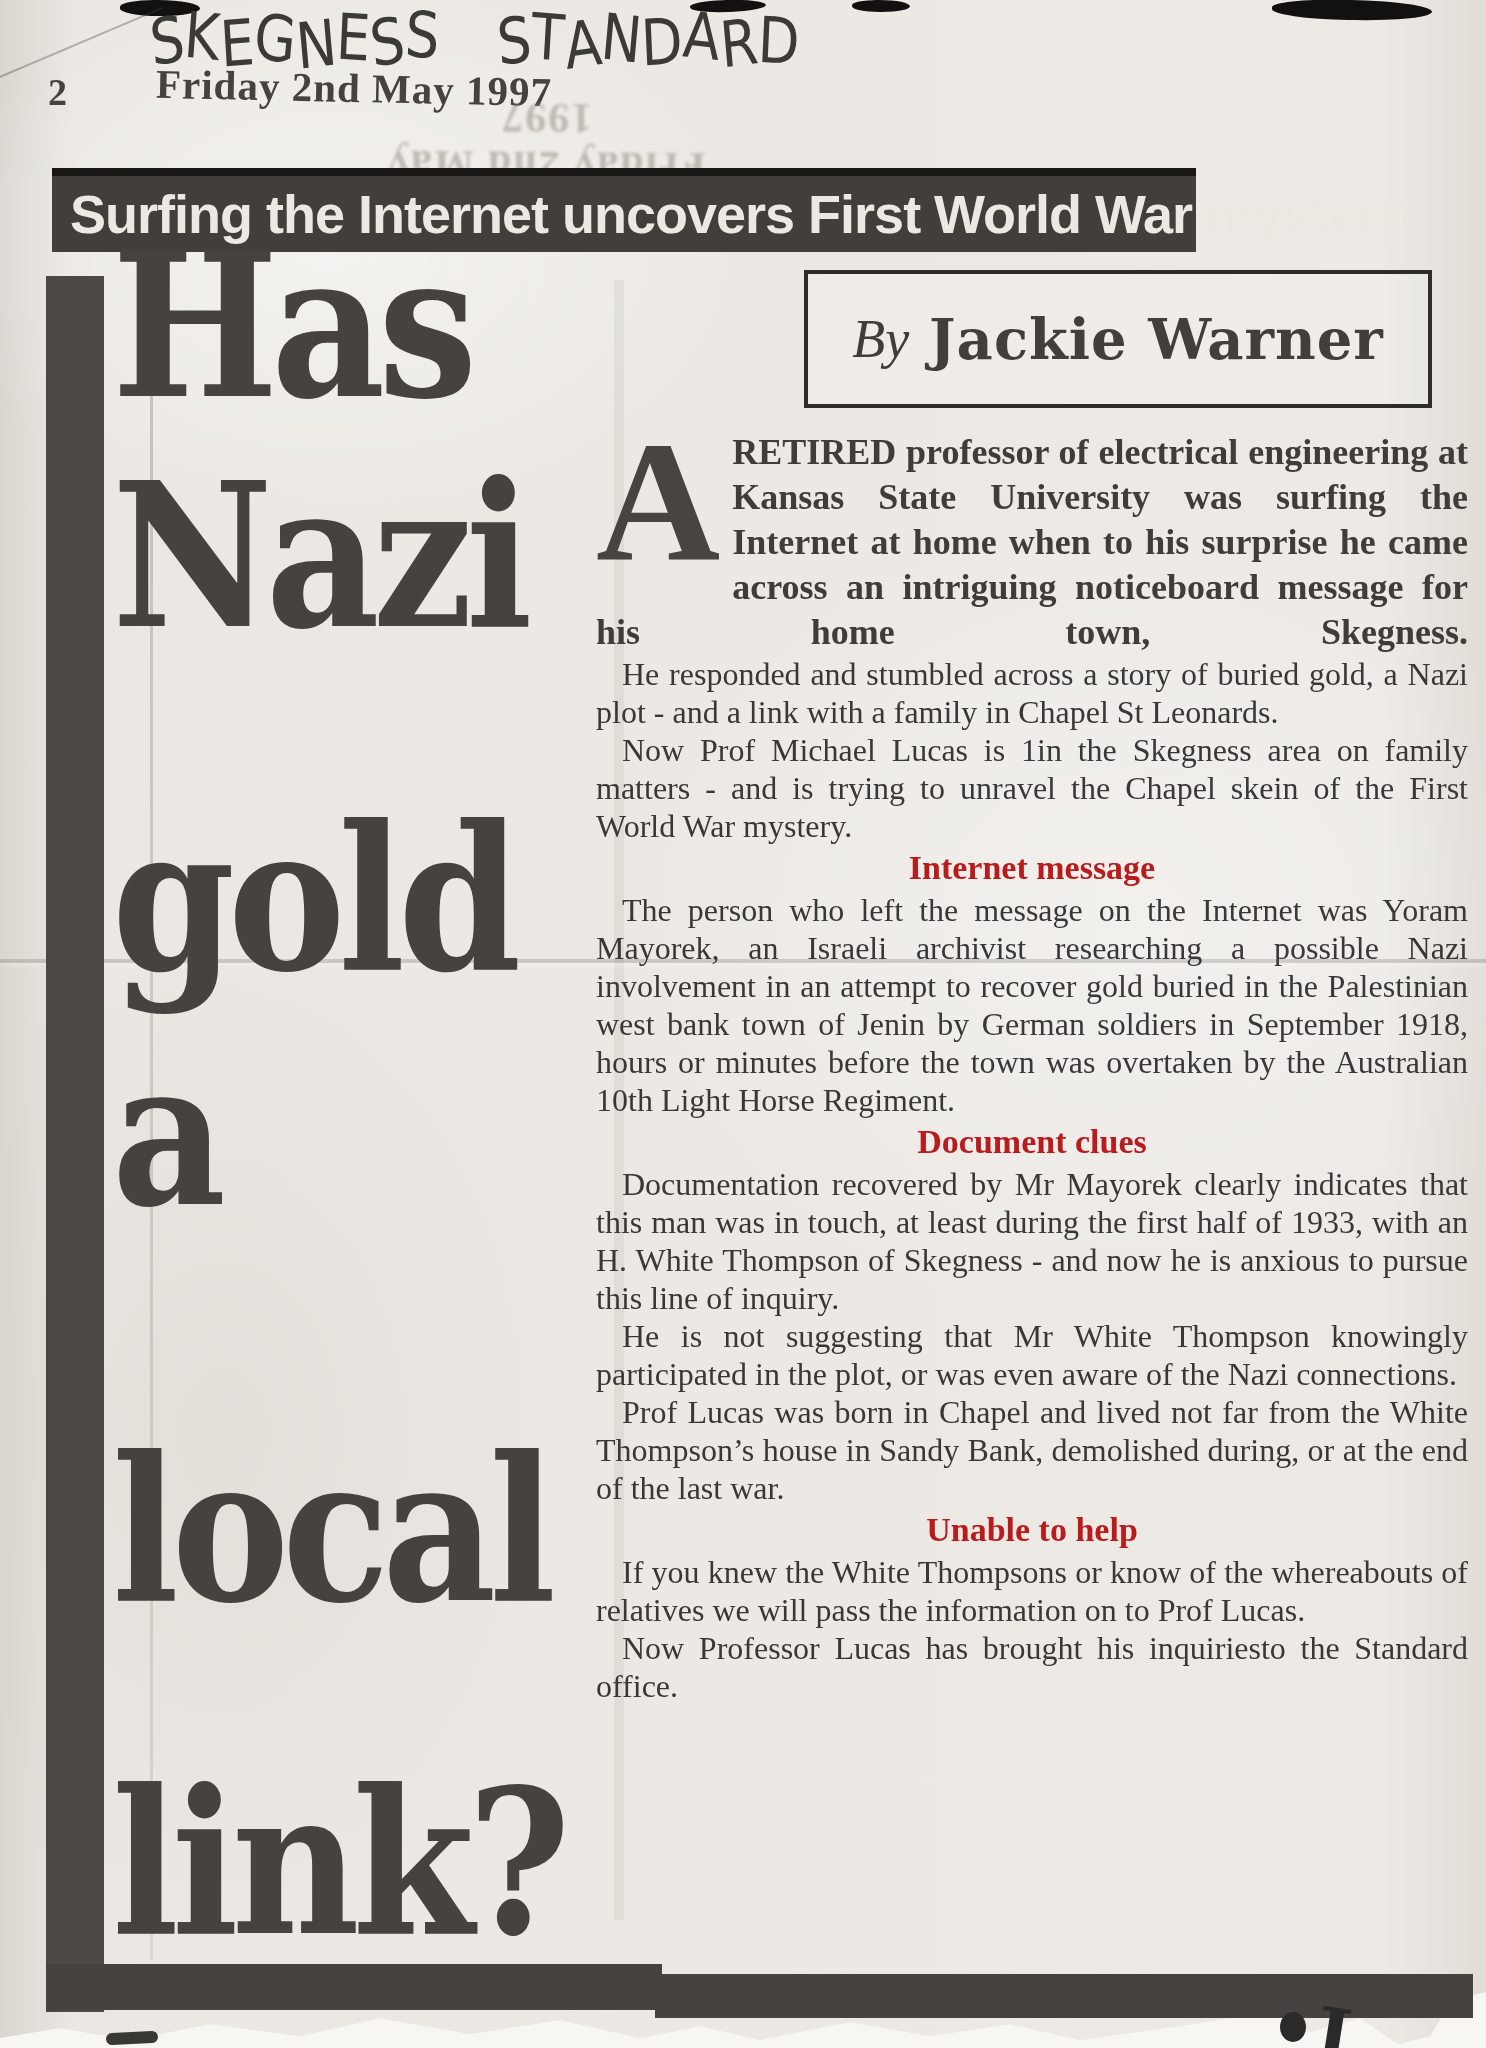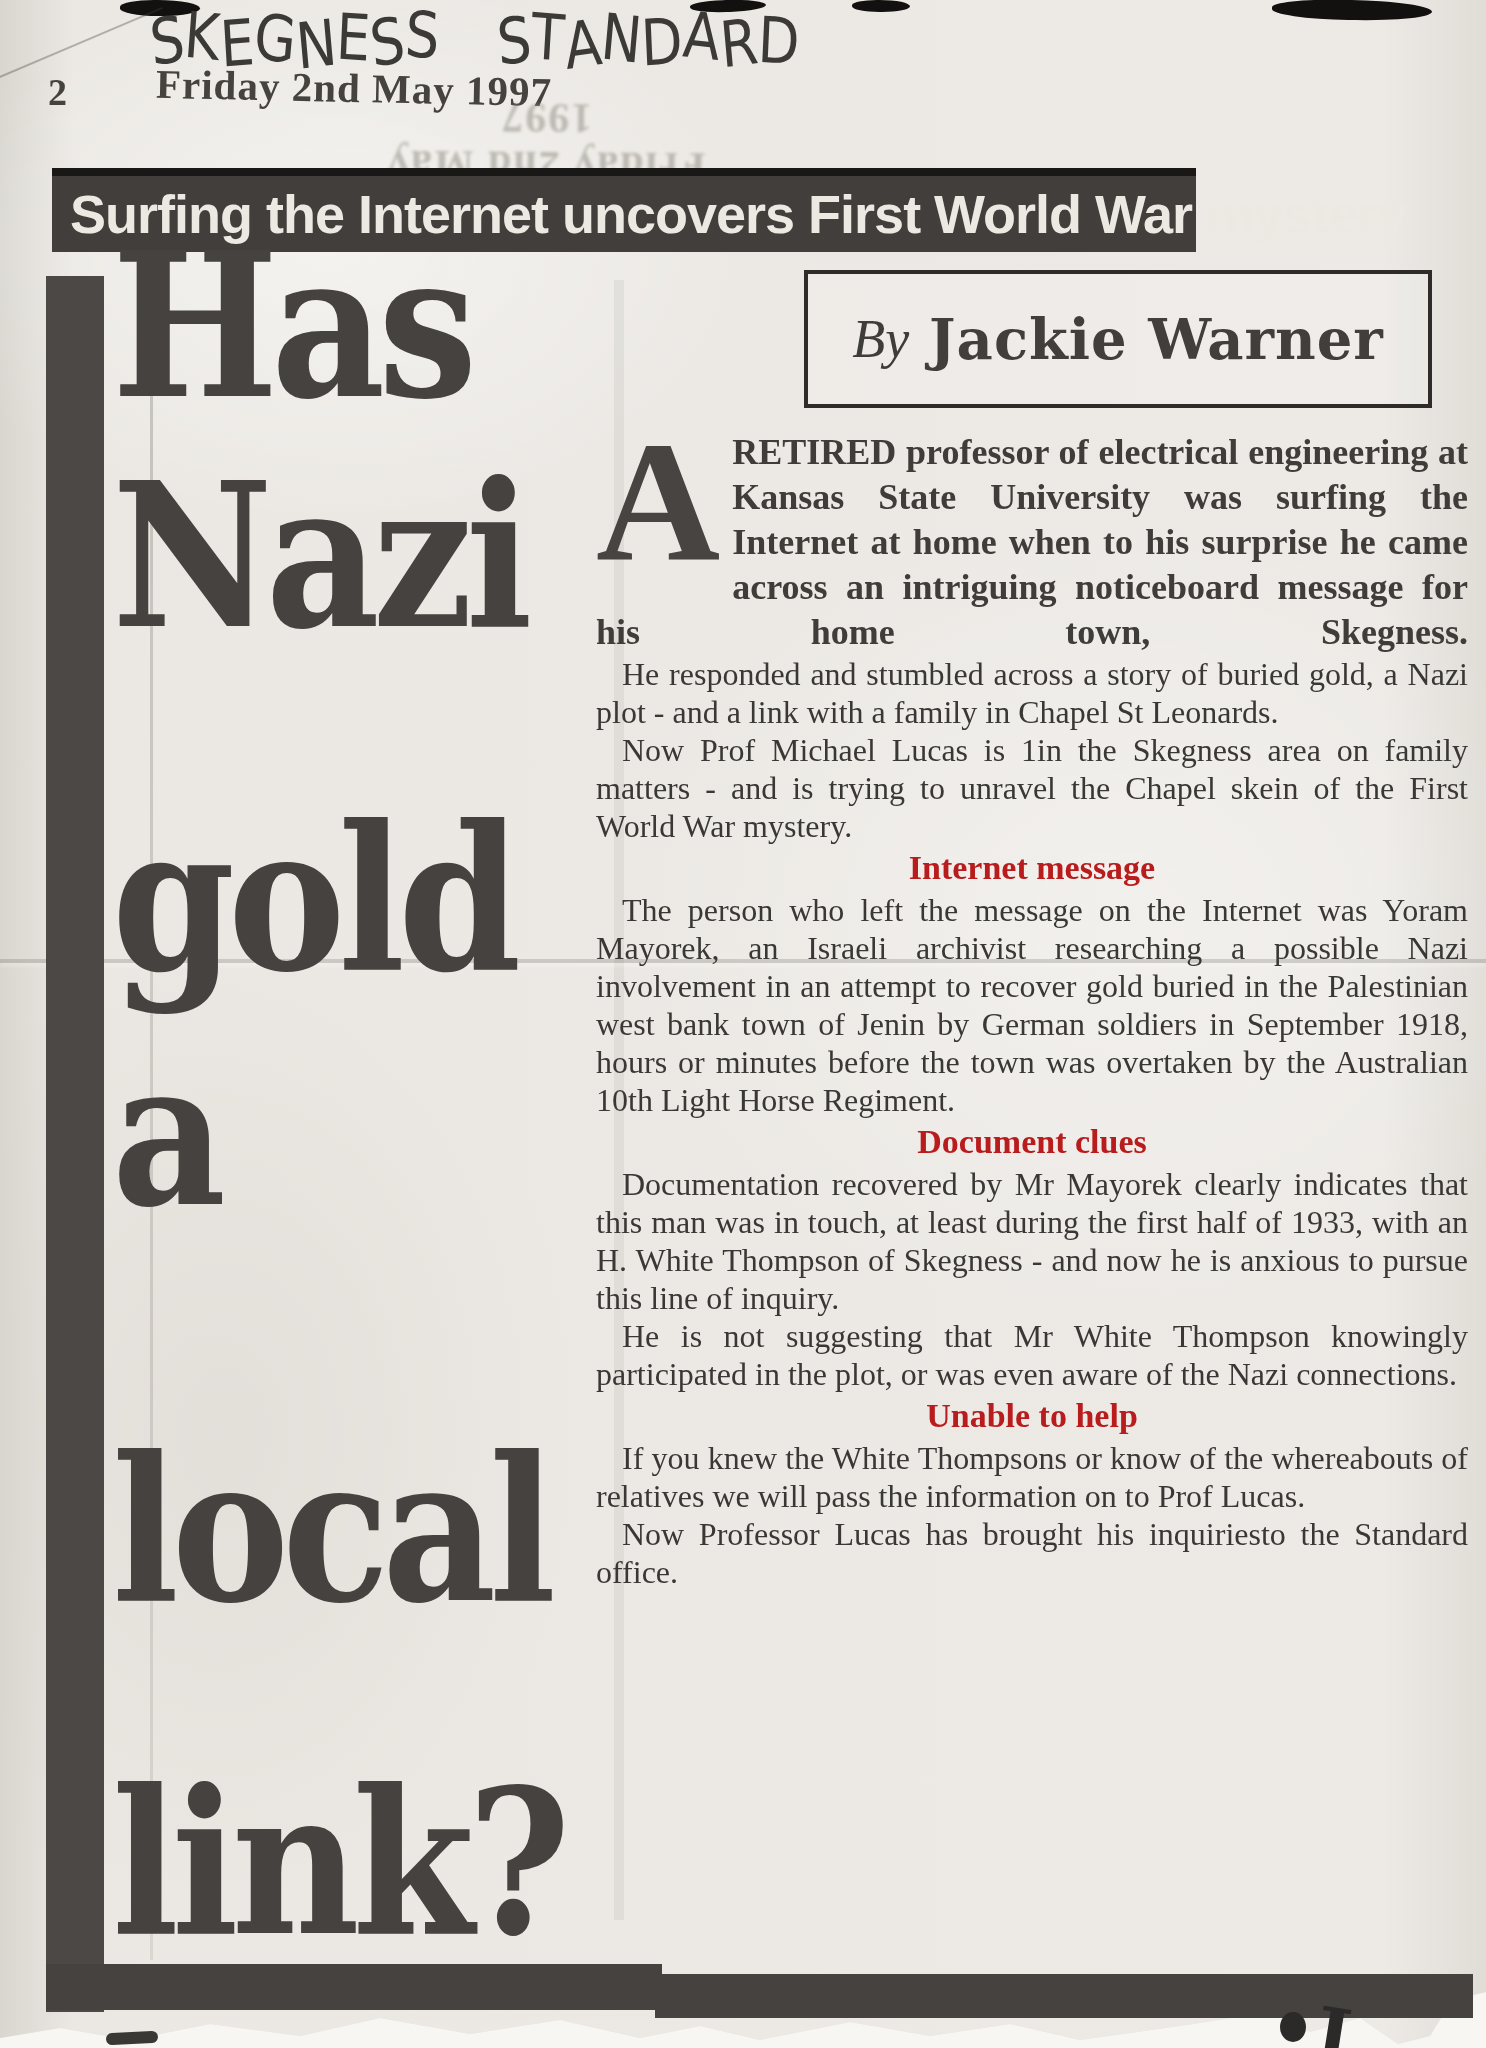--- a/index.html
+++ b/index.html
@@ -121,20 +121,21 @@
       <span class="dropcap">A</span><span>RETIRED professor of electrical engineering at Kansas State University was surfing the Internet at home when to his surprise he came across an intriguing noticeboard message for his home town, Skegness.</span>
     </p>
     <div class="blocks" id="article-blocks">
         <p class="para">He responded and stumbled across a story of buried gold, a Nazi plot - and a link with a family in Chapel St Leonards.</p>
         <p class="para">Now Prof Michael Lucas is 1in the Skegness area on family matters - and is trying to unravel the Chapel skein of the First World War mystery.</p>
         <h3 class="subhead">Internet message</h3>
         <p class="para">The person who left the message on the Internet was Yoram Mayorek, an Israeli archivist researching a possible Nazi involvement in an attempt to recover gold buried in the Palestinian west bank town of Jenin by German soldiers in September 1918, hours or minutes before the town was overtaken by the Australian 10th Light Horse Regiment.</p>
         <h3 class="subhead">Document clues</h3>
         <p class="para">Documentation recovered by Mr Mayorek clearly indicates that this man was in touch, at least during the first half of 1933, with an H. White Thompson of Skegness - and now he is anxious to pursue this line of inquiry.</p>
         <p class="para">He is not suggesting that Mr White Thompson knowingly participated in the plot, or was even aware of the Nazi connections.</p>
+        <p class="para">Prof Lucas was born in Chapel and lived not far from the White Thompson’s house in Sandy Bank, demolished during, or at the end of the last war.</p>
         <h3 class="subhead gap-before">Unable to help</h3>
         <p class="para">If you knew the White Thompsons or know of the whereabouts of relatives we will pass the information on to Prof Lucas.</p>
         <p class="para">Now Professor Lucas has brought his inquiriesto the Standard office.</p>
       </div>
   </div>
 
   <div class="frag-dot"></div>
   <div class="frag-j">J</div>
   <div class="frag-chip"></div>
 </div>

